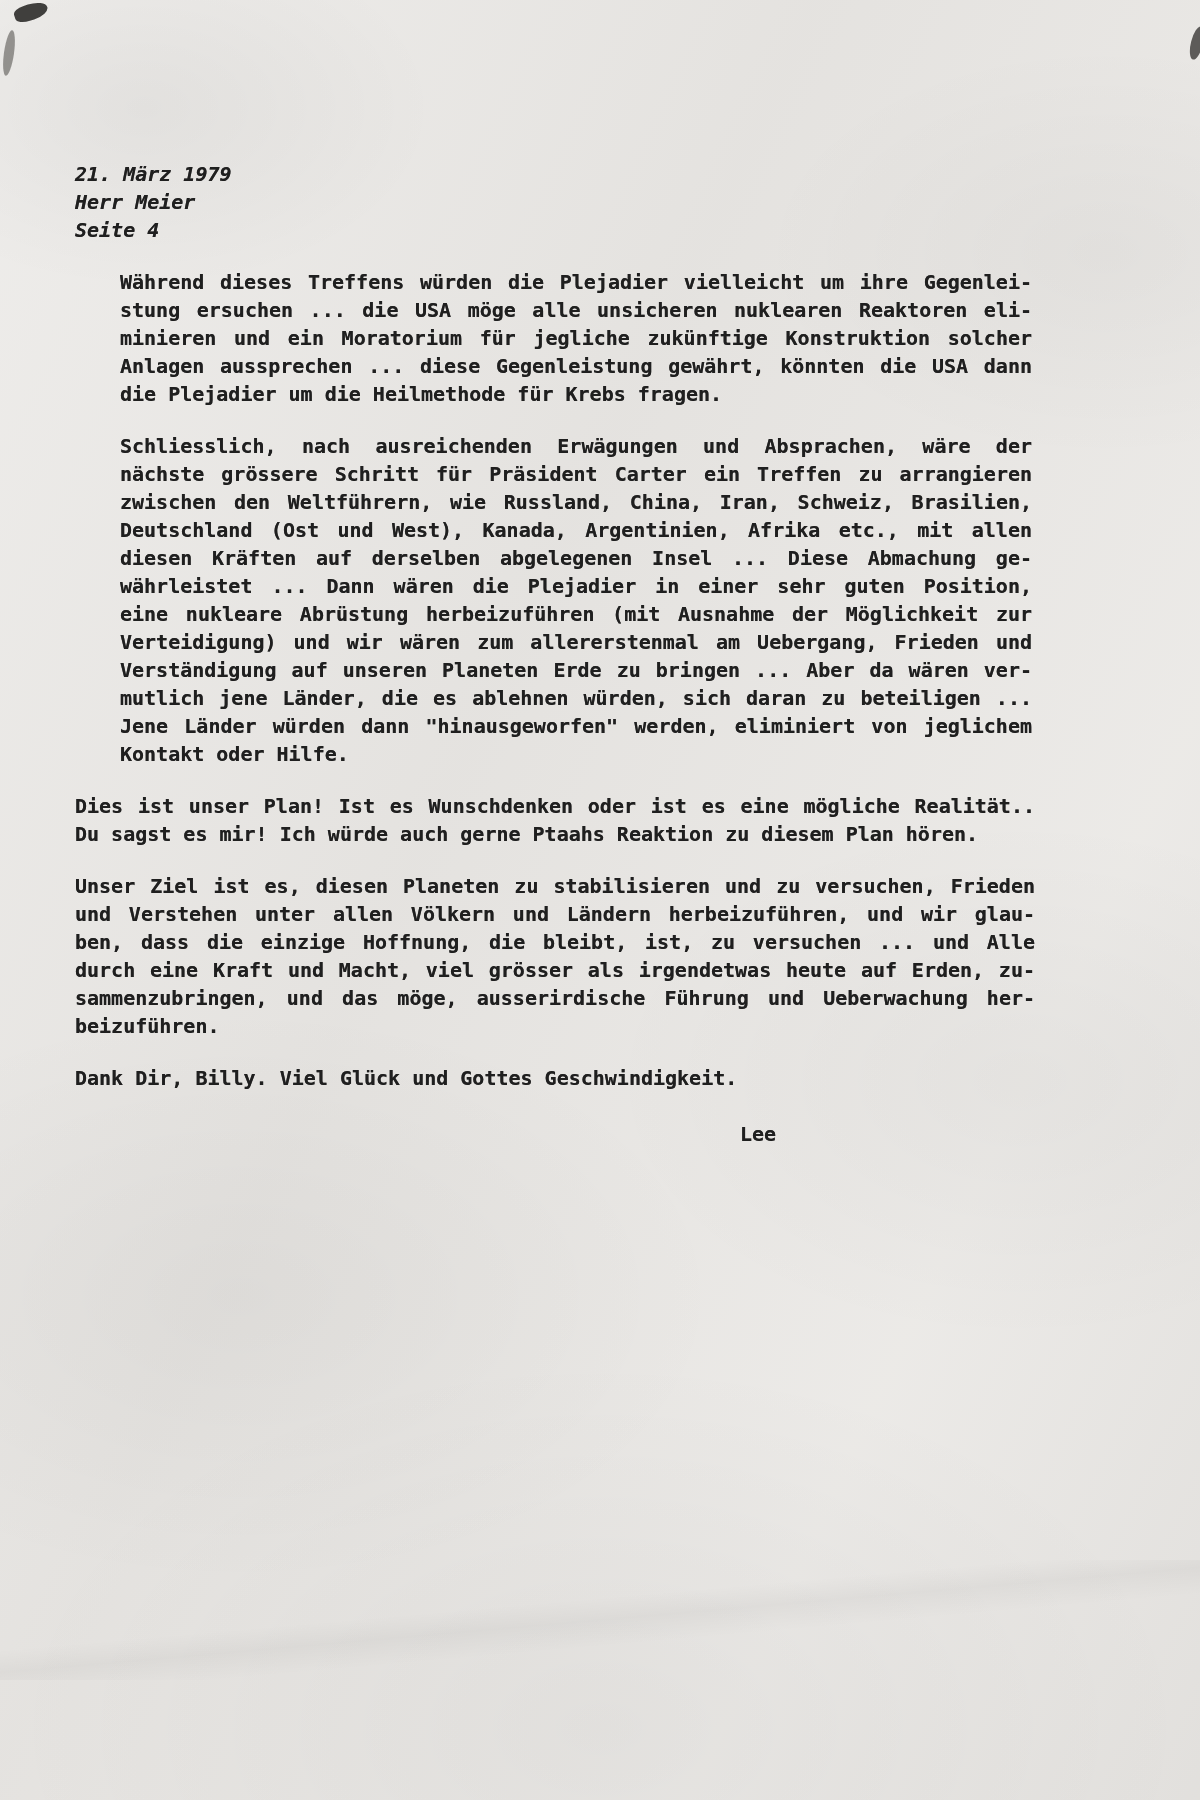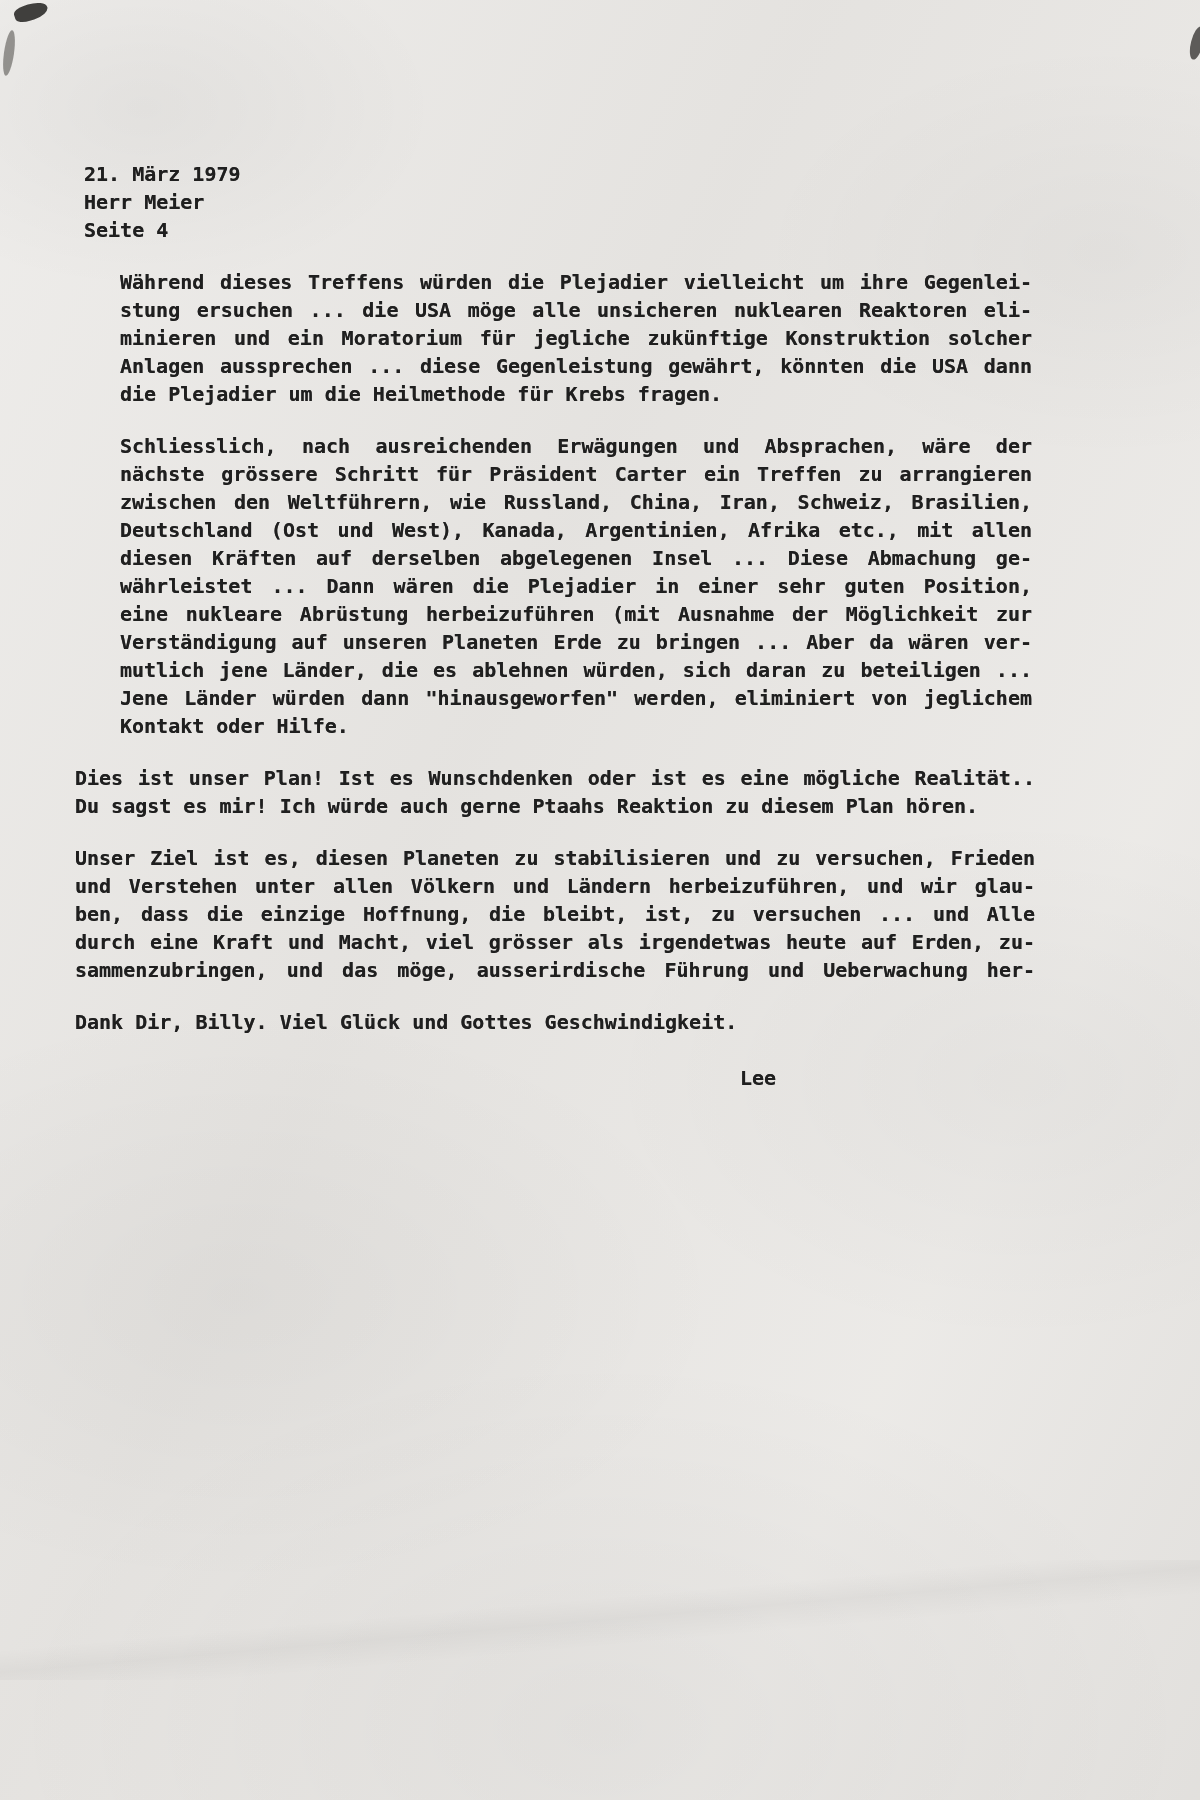--- a/index.html
+++ b/index.html
@@ -44,21 +44,21 @@
 
   .sheet {
     position: absolute; inset: 0;
     color: var(--ink, #1f1f1f);
     font-size: 20px;
     line-height: 28px;
     font-weight: 700;
     letter-spacing: 0;
     text-shadow: 0 0 0.5px rgba(20,20,20,0.7);
   }
-  .header { position: absolute; left: 84px; top: 160px; }
+  .header { position: absolute; left: 75px; top: 160px; font-style: italic; }
   .bodytext { position: absolute; left: 75px; top: 268px; width: 960px; }
   .para { margin: 0 0 24px 0; }
   .para.indent { margin-left: 45px; width: 912px; }
   .line { min-height: 28px; }
   .line.just { text-align: justify; text-align-last: justify; }
   .signature { margin-top: 28px; padding-left: 665px; }
 </style>
 </head>
 <body>
 
@@ -86,35 +86,37 @@
           <div class="line">die Plejadier um die Heilmethode für Krebs fragen.</div>
         </div>
         <div class="para indent">
           <div class="line just">Schliesslich, nach ausreichenden Erwägungen und Absprachen, wäre der</div>
           <div class="line just">nächste grössere Schritt für Präsident Carter ein Treffen zu arrangieren</div>
           <div class="line just">zwischen den Weltführern, wie Russland, China, Iran, Schweiz, Brasilien,</div>
           <div class="line just">Deutschland (Ost und West), Kanada, Argentinien, Afrika etc., mit allen</div>
           <div class="line just">diesen Kräften auf derselben abgelegenen Insel ... Diese Abmachung ge-</div>
           <div class="line just">währleistet ... Dann wären die Plejadier in einer sehr guten Position,</div>
           <div class="line just">eine nukleare Abrüstung herbeizuführen (mit Ausnahme der Möglichkeit zur</div>
+          <div class="line just">Verteidigung) und wir wären zum allererstenmal am Uebergang, Frieden und</div>
           <div class="line just">Verständigung auf unseren Planeten Erde zu bringen ... Aber da wären ver-</div>
           <div class="line just">mutlich jene Länder, die es ablehnen würden, sich daran zu beteiligen ...</div>
           <div class="line just">Jene Länder würden dann "hinausgeworfen" werden, eliminiert von jeglichem</div>
           <div class="line">Kontakt oder Hilfe.</div>
         </div>
         <div class="para">
           <div class="line just">Dies ist unser Plan! Ist es Wunschdenken oder ist es eine mögliche Realität..</div>
           <div class="line">Du sagst es mir! Ich würde auch gerne Ptaahs Reaktion zu diesem Plan hören.</div>
         </div>
         <div class="para">
           <div class="line just">Unser Ziel ist es, diesen Planeten zu stabilisieren und zu versuchen, Frieden</div>
           <div class="line just">und Verstehen unter allen Völkern und Ländern herbeizuführen, und wir glau-</div>
           <div class="line just">ben, dass die einzige Hoffnung, die bleibt, ist, zu versuchen ... und Alle</div>
           <div class="line just">durch eine Kraft und Macht, viel grösser als irgendetwas heute auf Erden, zu-</div>
           <div class="line just">sammenzubringen, und das möge, ausserirdische Führung und Ueberwachung her-</div>
+          <div class="line">beizuführen.</div>
         </div>
         <div class="para">
           <div class="line">Dank Dir, Billy. Viel Glück und Gottes Geschwindigkeit.</div>
         </div>
       </div>
     <div class="signature">Lee</div>
   </div>
 </div>
 
 </body></html>

